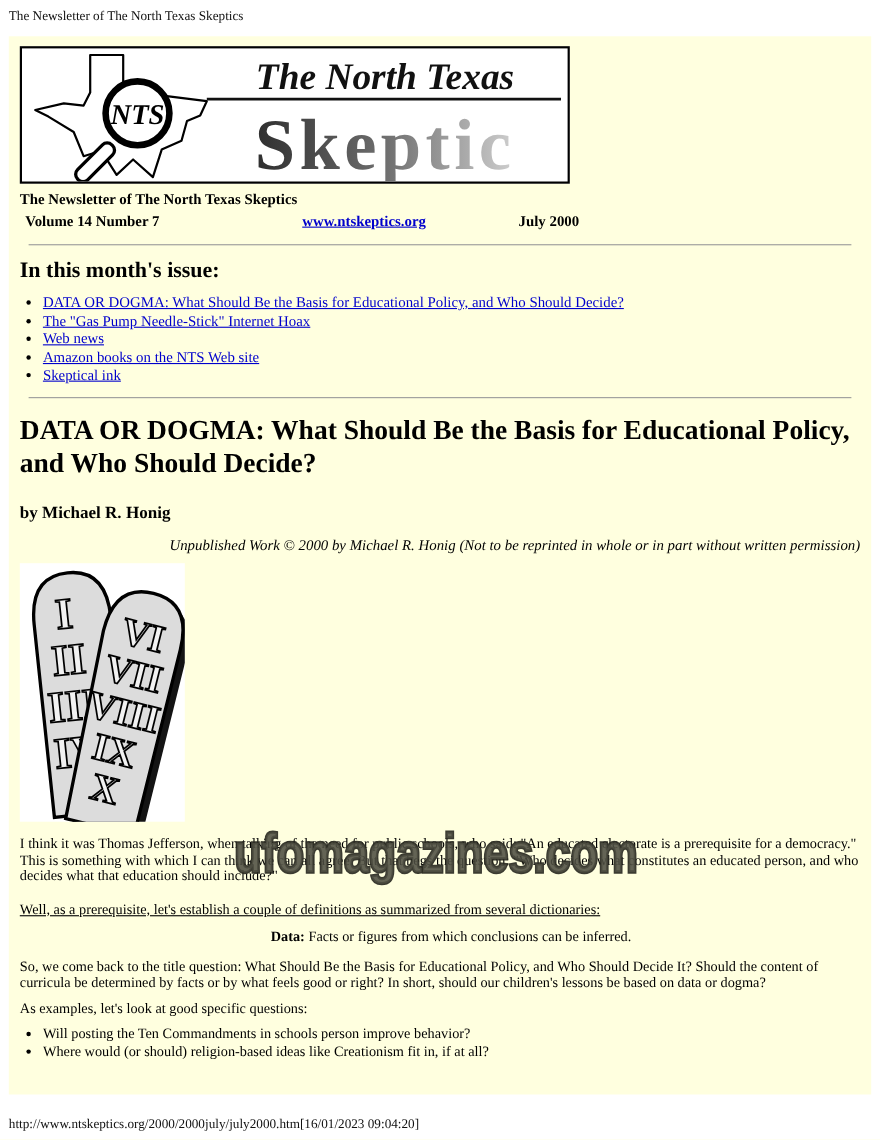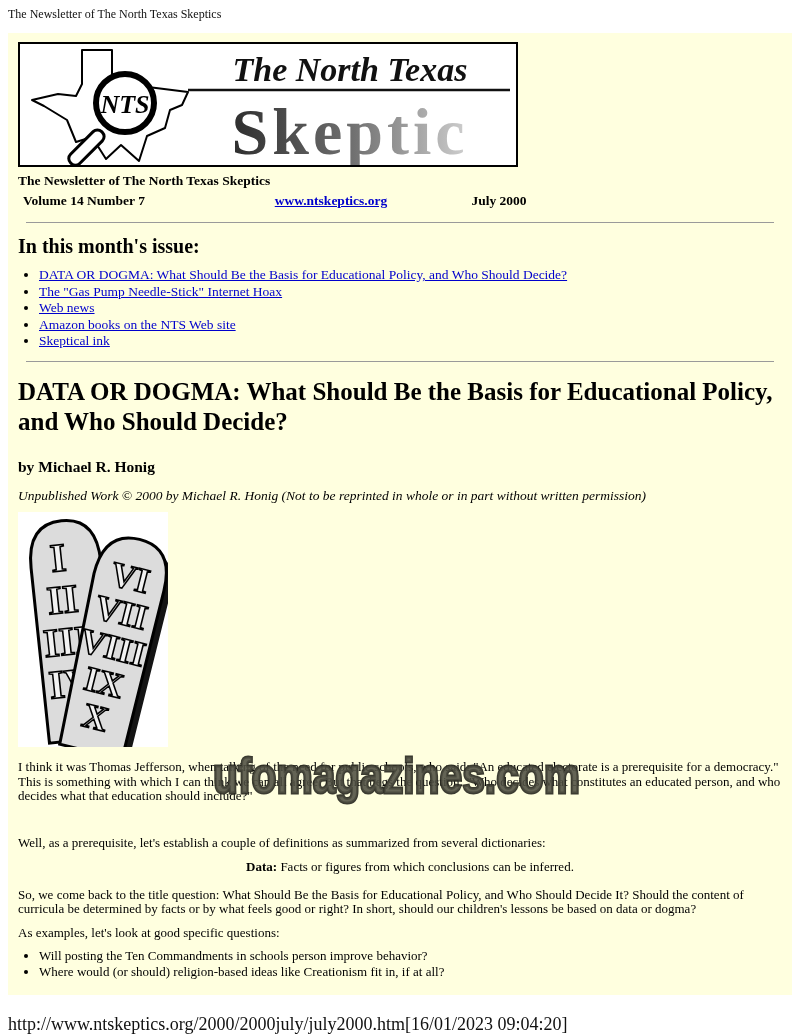--- a/index.html
+++ b/index.html
@@ -2,21 +2,21 @@
 <html style="--page-bg: #ffffdf; --link: #0000cc; --rule: #9a9a9a;"><head>
 <meta charset="utf-8">
 <style>
   html, body { margin: 0; padding: 0; }
   body {
     width: 800px; height: 1036px; position: relative;
     background: #ffffff; overflow: hidden;
     font-family: "Liberation Serif", serif; color: #000;
   }
   .print-header { position: absolute; top: 7px; left: 8px; font-size: 12px; color: #111; }
-  .print-footer { position: absolute; top: 1014px; left: 8px; font-size: 18px; color: #111; }
+  .print-footer { position: absolute; top: 1014px; left: 8px; font-size: 12px; color: #111; }
 
   .page {
     position: absolute; top: 33px; left: 8px; width: 784px; height: 962px;
     background: var(--page-bg, #ffffdf);
     padding: 9px 10px; box-sizing: border-box; overflow: hidden;
   }
 
   .logo-box {
     width: 500px; height: 125px; background: #fff;
     border: 2px solid #000; box-sizing: border-box;
@@ -32,27 +32,27 @@
   a { color: var(--link, #0000cc); text-decoration: underline; font-family: Liberation Serif, serif; }
 
   hr.rule { border: none; border-top: 1px solid var(--rule, #9a9a9a); margin: 13px 8px 0 8px; }
 
   h2.issue-heading { font-size: 20px; margin: 12px 0 10px 0; font-weight: bold; }
   ul.issue-list { margin: 0 0 4px 0; padding-left: 21px; font-size: 13.5px; }
   ul.issue-list li { line-height: 14px; margin-bottom: 2.5px; }
 
   h1.article-title { font-size: 25px; line-height: 30px; margin: 15px 0 0 0; font-weight: bold; }
   h3.byline { font-size: 15.5px; margin: 21px 0 0 0; font-weight: bold; }
-  p.copyright { font-style: italic; font-size: 13.5px; margin: 12px 0 0 0; }
+  p.copyright { font-style: italic; font-size: 13.5px; margin: 12px 0 0 0; text-align: right; }
 
   .tablets-figure { margin: 8px 0 0 0; width: 150px; height: 235px; background: #fff; }
   .tablets-figure svg { display: block; width: 100%; height: 100%; }
 
   p.body-text { font-size: 13px; line-height: 14.5px; margin: 13px 0 0 0; }
-  p.p2 { margin-top: 32px; }
+  p.p2 { margin-top: 16px; text-decoration: underline; }
   .defs { margin: 10px 0 0 20px; text-align: center; }
   .defs p { font-size: 13px; line-height: 14.5px; margin: 0 0 13px 0; }
   ul.questions { margin: 8px 0 0 0; padding-left: 21px; font-size: 13px; }
   ul.questions li { line-height: 15.5px; }
 
   .watermark { position: absolute; top: 752px; left: 0; width: 660px; height: 62px; pointer-events: none; }
   .watermark svg { display: block; }
 </style>
 </head>
 <body>

